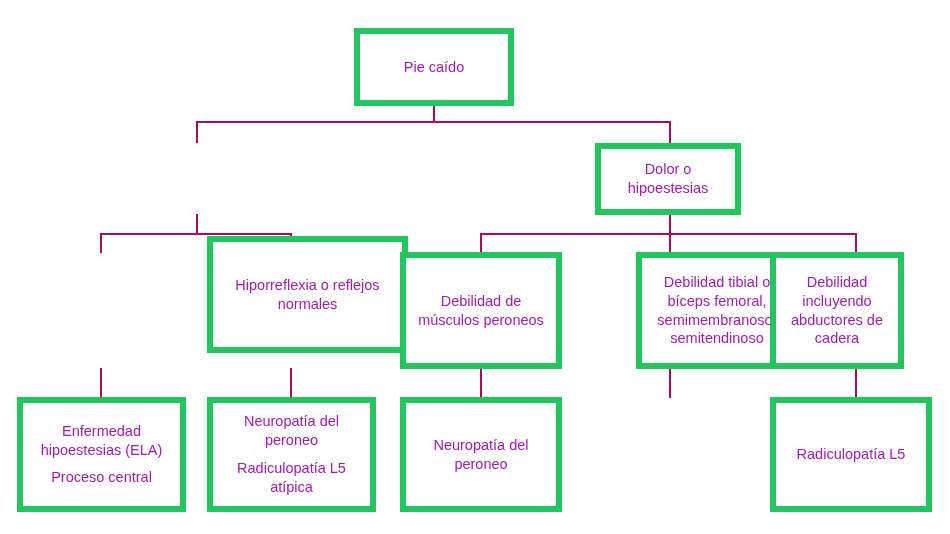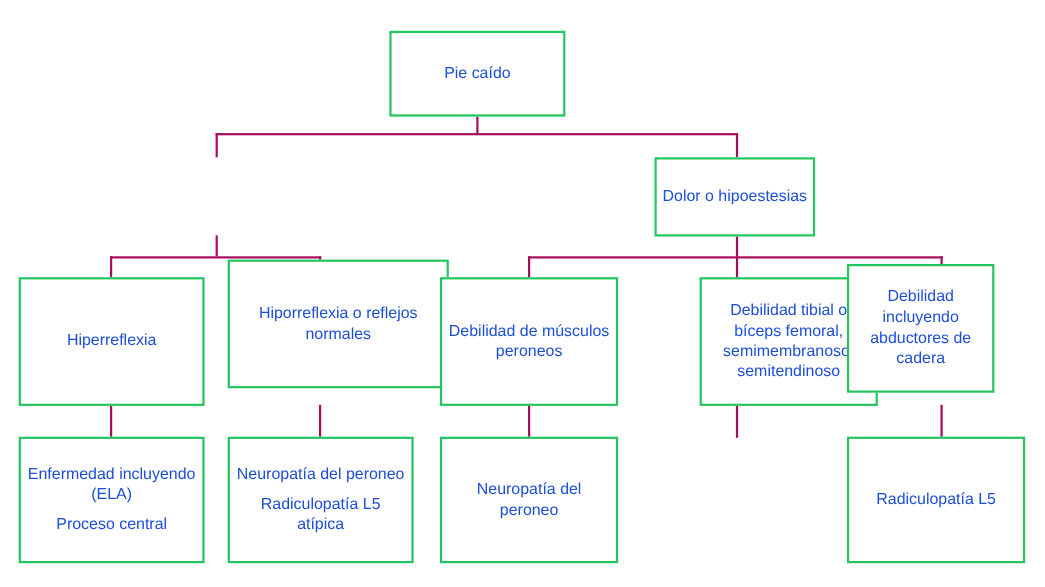--- a/index.html
+++ b/index.html
@@ -11,27 +11,27 @@
     position: relative;
     width: 950px;
     height: 534px;
     background: #ffffff;
     font-family: "Liberation Sans", sans-serif;
     overflow: hidden;
   }
   .node {
     position: absolute;
     box-sizing: border-box;
-    border: 2px solid #22c55e;
+    border: 6px solid #22c55e;
     background: #ffffff;
     display: flex;
     flex-direction: column;
     justify-content: center;
     text-align: center;
-    color: #1d4ed8;
+    color: #a21caf;
     font-size: 14.5px;
     line-height: 1.30;
     padding: 2px 5px;
     z-index: 2;
   }
   .node p {
     margin: 0;
     padding: 0;
   }
   .node p + p {
@@ -78,38 +78,35 @@
   <div class="conn v" style="left:855px; top:368px; height:30px;"></div>
 
   <div class="node" style="left:354px; top:28px; width:160px; height:78px;">
     <p>Pie caído</p>
   </div>
 
   <div class="node" style="left:595px; top:143px; width:146px; height:72px;">
     <p>Dolor o hipoestesias</p>
   </div>
 
-  <div class="node" style="left:17px; top:252px; width:169px; height:117px;">
-    <p>Hiperreflexia</p>
-  </div>
   <div class="node" style="left:207px; top:236px; width:201px; height:117px;">
     <p>Hiporreflexia o reflejos normales</p>
   </div>
   <div class="node" style="left:400px; top:252px; width:162px; height:117px;">
     <p>Debilidad de músculos peroneos</p>
   </div>
   <div class="node" style="left:588px; top:252px; width:162px; height:117px;margin-left:48px;">
     <p>Debilidad tibial o bíceps femoral, semimembranoso, semitendinoso</p>
   </div>
-  <div class="node" style="left:770px; top:240px; width:134px; height:117px;">
+  <div class="node" style="left:770px; top:252px; width:134px; height:117px;">
     <p>Debilidad incluyendo abductores de cadera</p>
   </div>
 
   <div class="node" style="left:17px; top:397px; width:169px; height:115px;">
-    <p>Enfermedad incluyendo (ELA)</p>
+    <p>Enfermedad hipoestesias (ELA)</p>
     <p>Proceso central</p>
   </div>
   <div class="node" style="left:207px; top:397px; width:169px; height:115px;">
     <p>Neuropatía del peroneo</p>
     <p>Radiculopatía L5 atípica</p>
   </div>
   <div class="node" style="left:400px; top:397px; width:162px; height:115px;">
     <p>Neuropatía del peroneo</p>
   </div>
   <div class="node" style="left:770px; top:397px; width:162px; height:115px;">

